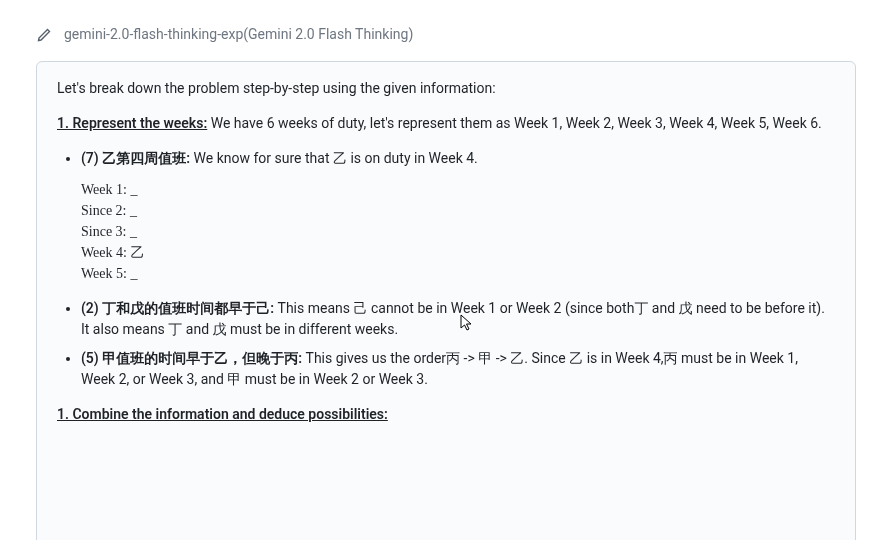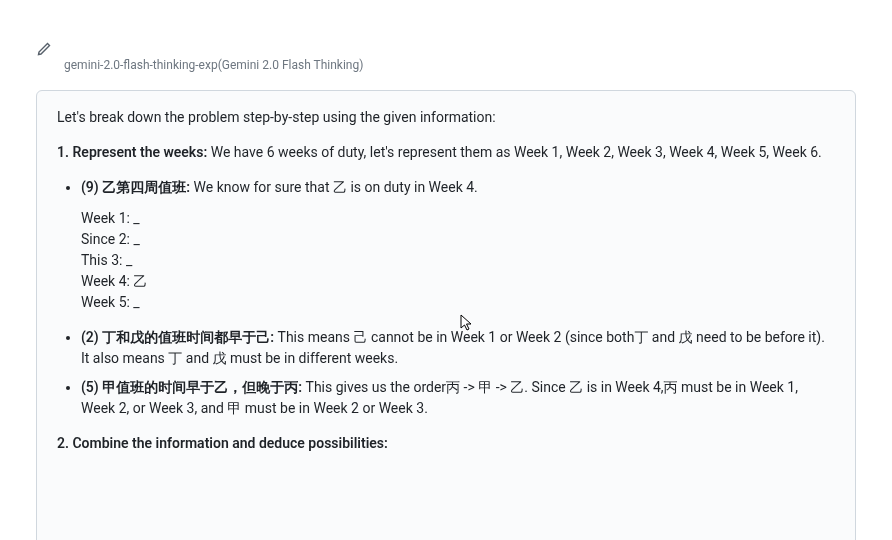--- a/index.html
+++ b/index.html
@@ -26,46 +26,45 @@
     margin-bottom: 16px;
   }
   .edit-icon {
     width: 16px;
     height: 16px;
     color: #57606a;
     flex-shrink: 0;
   }
   .model-name {
     color: #6e7781;
-    font-size: 12px;
-    margin-top: 32px;
+    font-size: 14px;
   }
   .content-box {
     border: 1px solid #d0d7de;
     border-radius: 6px;
     background:
       radial-gradient(circle, #e8eaed 0.5px, transparent 0.5px) 0 0 / 6px 6px,
       #fafbfc;
     padding: 16px 20px 20px 20px;
     height: 516px;
     overflow: hidden;
   }
   .intro { margin: 0 0 14px 0; }
   .section-head { margin: 0 0 14px 0; }
-  .section-head b { font-weight: 600; }
+  .section-head b { font-weight: 600; text-decoration: underline; }
   ul.bullets {
     list-style: disc;
     padding-left: 24px;
     margin: 0 0 14px 0;
   }
   ul.bullets > li { margin-bottom: 8px; }
   .week-block {
     margin: 10px 0 0 0;
   }
-  .week-line { display: block; }
+  .week-line { display: block; font-family: Liberation Serif, serif; }
   .cursor {
     position: absolute;
     left: 460px;
     top: 314px;
     width: 14px;
     height: 18px;
     pointer-events: none;
   }
   .cursor svg { display: block; }
   .bold { font-weight: 600; }
@@ -88,43 +87,43 @@
 
     <p class="intro">Let's break down the problem step-by-step using the given information:</p>
 
     <p class="section-head">
       <b class="bold">1. Represent the weeks:</b><span> We have 6 weeks of duty, let's represent them as Week 1, Week 2, Week 3, Week 4, Week 5, Week 6.</span>
     </p>
 
 
     <ul class="bullets">
       <li>
-        <b class="bold">(9) 乙第四周值班:</b><span> We know for sure that 乙 is on duty in Week 4.</span>
+        <b class="bold">(7) 乙第四周值班:</b><span> We know for sure that 乙 is on duty in Week 4.</span>
         <div class="week-block">
           <span class="week-line">Week 1: _</span>
           <span class="week-line">Since 2: _</span>
-          <span class="week-line">This 3: _</span>
+          <span class="week-line">Since 3: _</span>
           <span class="week-line">Week 4: 乙</span>
           <span class="week-line">Week 5: _</span>
         </div>
       </li>
     </ul>
 
 
     <ul class="bullets">
       <li>
         <b class="bold">(2) 丁和戊的值班时间都早于己:</b><span> This means 己 cannot be in Week 1 or Week 2 (since both丁 and 戊 need to be before it). It also means 丁 and 戊 must be in different weeks.</span>
       </li>
       <li>
         <b class="bold">(5) 甲值班的时间早于乙，但晚于丙:</b><span> This gives us the order丙 -&gt; 甲 -&gt; 乙. Since 乙 is in Week 4,丙 must be in Week 1, Week 2, or Week 3, and 甲 must be in Week 2 or Week 3.</span>
       </li>
     </ul>
 
     <p class="section-head">
-      <b class="bold">2. Combine the information and deduce possibilities:</b>
+      <b class="bold">1. Combine the information and deduce possibilities:</b>
     </p>
 
   </div>
 </div>
 
 <div class="cursor">
   <svg viewBox="0 0 14 18" width="14" height="18">
     <path d="M1 1 L1 14 L4.5 11 L7 16 L9 15 L6.5 10 L11 10 Z" fill="#ffffff" stroke="#000000" stroke-width="1"></path>
   </svg>
 </div>

